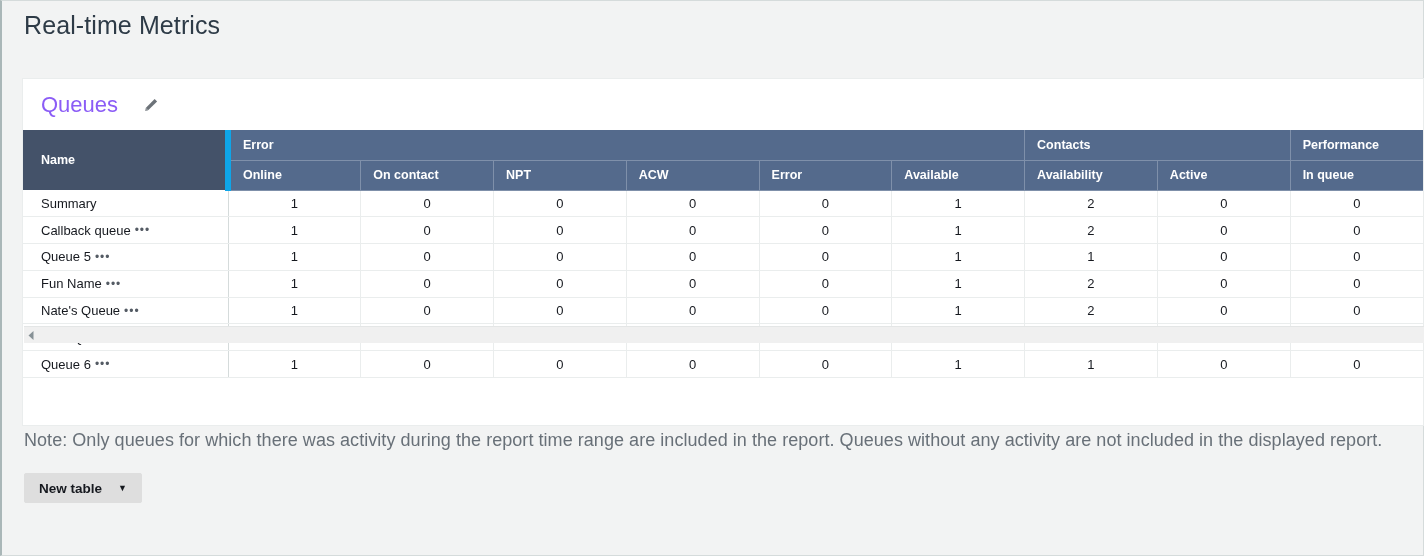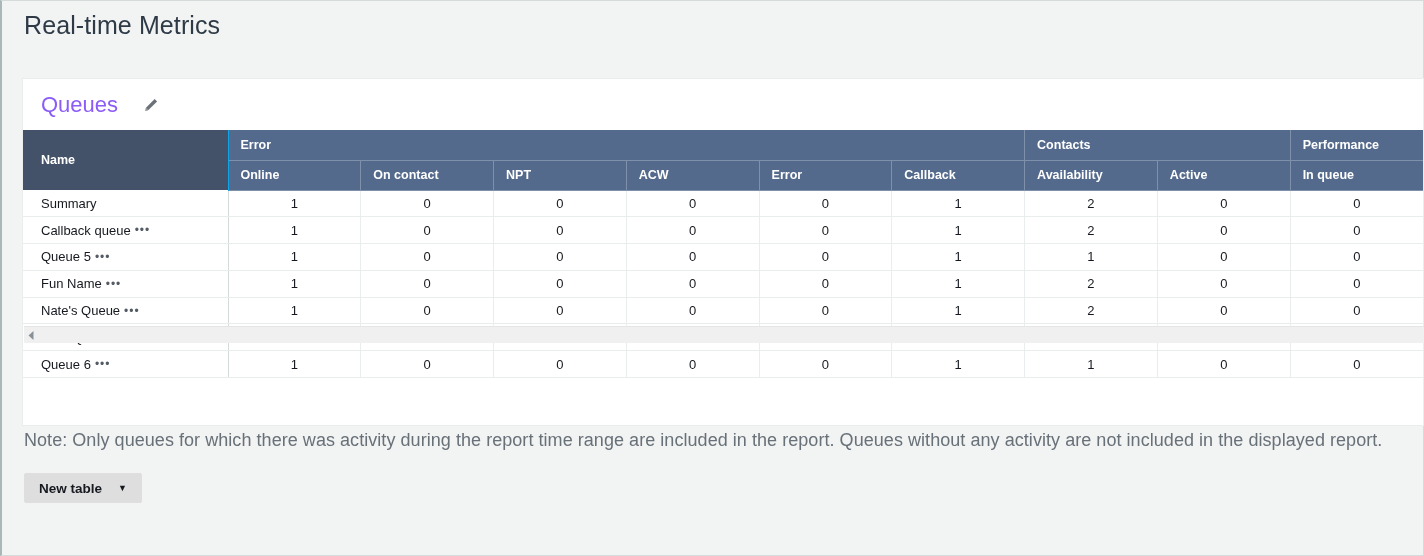--- a/index.html
+++ b/index.html
@@ -88,21 +88,21 @@
     padding: 0 12px;
     height: 30px;
     border-right: 1px solid #7f90aa;
     border-bottom: 1px solid #7f90aa;
     white-space: nowrap;
     vertical-align: middle;
   }
   table.metrics th.name-col {
     background: #445269;
     vertical-align: middle;
-    border-right: 1px solid #0ea5e9;
+    border-right: 6px solid #0ea5e9;
     border-bottom: none;
     padding-left: 18px;
   }
   table.metrics th.last-col {
     border-right: none;
     margin-top: 15px;
   }
 
   table.metrics td {
     height: 26.8px;
@@ -218,21 +218,21 @@
             <th colspan="6">Error</th>
             <th colspan="2">Contacts</th>
             <th colspan="1" class="last-col">Performance</th>
           </tr>
           <tr>
             <th style="width:133px">Online</th>
             <th style="width:133px">On contact</th>
             <th style="width:133px">NPT</th>
             <th style="width:133px">ACW</th>
             <th style="width:131px">Error</th>
-            <th style="width:131px">Callback</th>
+            <th style="width:131px">Available</th>
             <th style="width:135px">Availability</th>
             <th style="width:135px">Active</th>
             <th class="last-col">In queue</th>
           </tr>
         </thead>
         <tbody id="table-body">
             <tr>
               <td class="name-cell">
                 <div class="name-inner">
                   <span>Summary</span>

